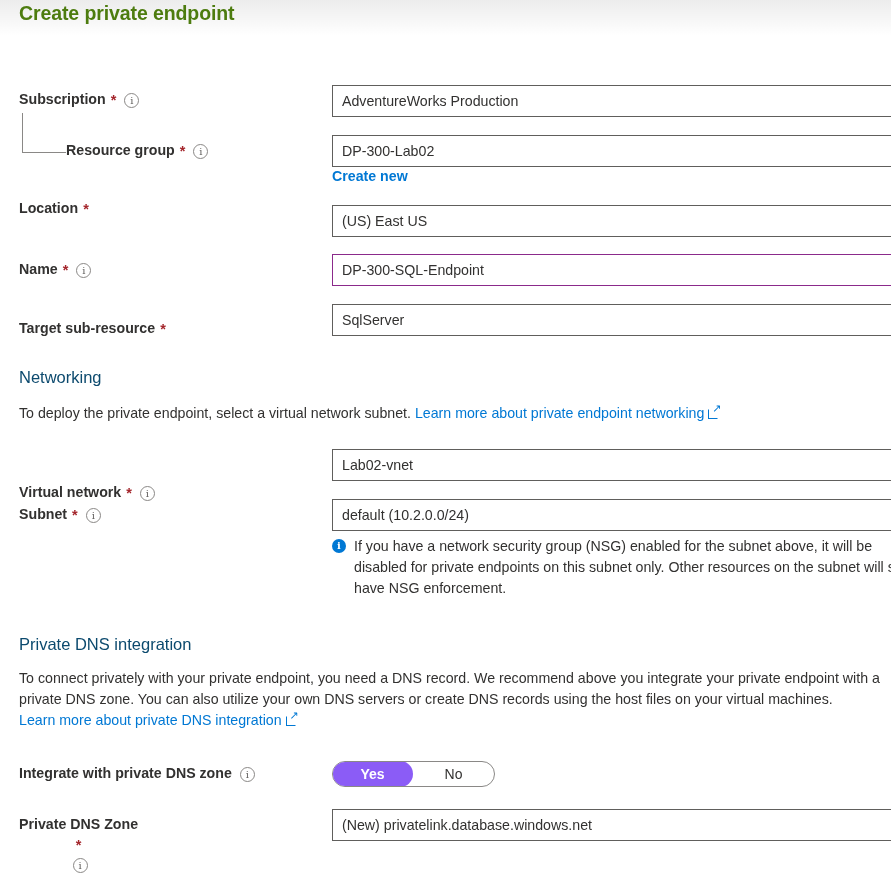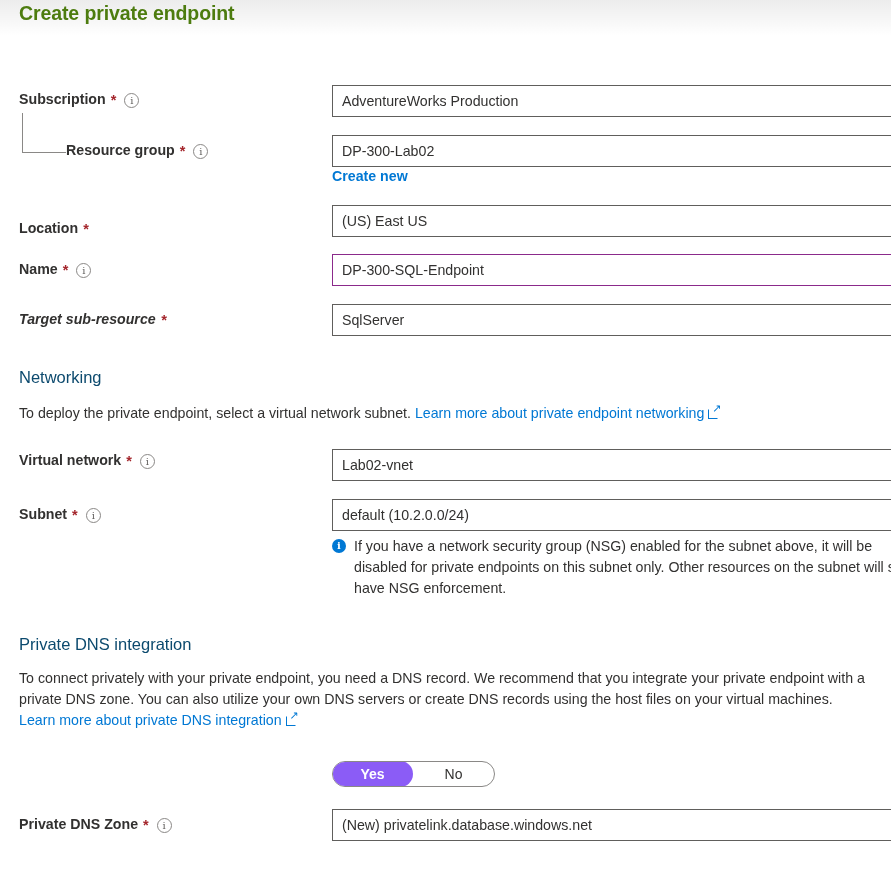--- a/index.html
+++ b/index.html
@@ -254,46 +254,46 @@
   <div class="field" style="top:85px;">AdventureWorks Production</div>
 
   <div class="label indent" style="top:142px;">
     <span>Resource group</span>
     <span class="req">*</span>
     <span class="info-i"></span>
   </div>
   <div class="field" style="top:135px;">DP-300-Lab02</div>
   <a class="link bold" style="position:absolute;left:332px;top:168px;">Create new</a>
 
-  <div class="label" style="top:220px;">
+  <div class="label" style="top:200px;">
     <span>Location</span>
     <span class="req">*</span>
   </div>
   <div class="field" style="top:205px;">(US) East US</div>
 
   <div class="label" style="top:261px;">
     <span>Name</span>
     <span class="req">*</span>
     <span class="info-i"></span>
   </div>
   <div class="field focused" style="top:254px;">DP-300-SQL-Endpoint</div>
 
-  <div class="label" style="top:311px;font-style:italic;">
+  <div class="label" style="top:320px;">
     <span>Target sub-resource</span>
     <span class="req">*</span>
   </div>
   <div class="field" style="top:304px;">SqlServer</div>
 
   <div class="section-head" style="top:368px;">Networking</div>
   <div class="section-desc" style="top:405px;">
     <span>To deploy the private endpoint, select a virtual network subnet.</span>
     <a class="link"><span>Learn more about private endpoint networking</span><span class="ext-ico"></span></a>
   </div>
 
-  <div class="label" style="top:452px;">
+  <div class="label" style="top:484px;">
     <span>Virtual network</span>
     <span class="req">*</span>
     <span class="info-i"></span>
   </div>
   <div class="field" style="top:449px;">Lab02-vnet</div>
 
   <div class="label" style="top:506px;">
     <span>Subnet</span>
     <span class="req">*</span>
     <span class="info-i"></span>
@@ -304,32 +304,36 @@
     <span class="nsg-ico"></span>
     <div class="nsg-text">
       <div>If you have a network security group (NSG) enabled for the subnet above, it will be</div>
       <div>disabled for private endpoints on this subnet only. Other resources on the subnet will still</div>
       <div>have NSG enforcement.</div>
     </div>
   </div>
 
   <div class="section-head" style="top:635px;">Private DNS integration</div>
   <div class="dns-para">
-    <div>To connect privately with your private endpoint, you need a DNS record. We recommend that you integrate your private endpoint with a</div>
+    <div>To connect privately with your private endpoint, you need a DNS record. We recommend above you integrate your private endpoint with a</div>
     <div>private DNS zone. You can also utilize your own DNS servers or create DNS records using the host files on your virtual machines.</div>
     <div>
       <a class="link"><span>Learn more about private DNS integration</span><span class="ext-ico"></span></a>
     </div>
   </div>
 
+  <div class="label" style="top:765px;">
+    <span>Integrate with private DNS zone</span>
+    <span class="info-i"></span>
+  </div>
   <div class="toggle">
     <div class="toggle-opt on">Yes</div>
     <div class="toggle-opt">No</div>
   </div>
 
-  <div class="label" style="top:816px;">
+  <div class="label" style="top:816px;flex-direction:column;">
     <span>Private DNS Zone</span>
     <span class="req">*</span>
     <span class="info-i"></span>
   </div>
   <div class="field" style="top:809px;">(New) privatelink.database.windows.net</div>
 
 </div>
 
 </body></html>

